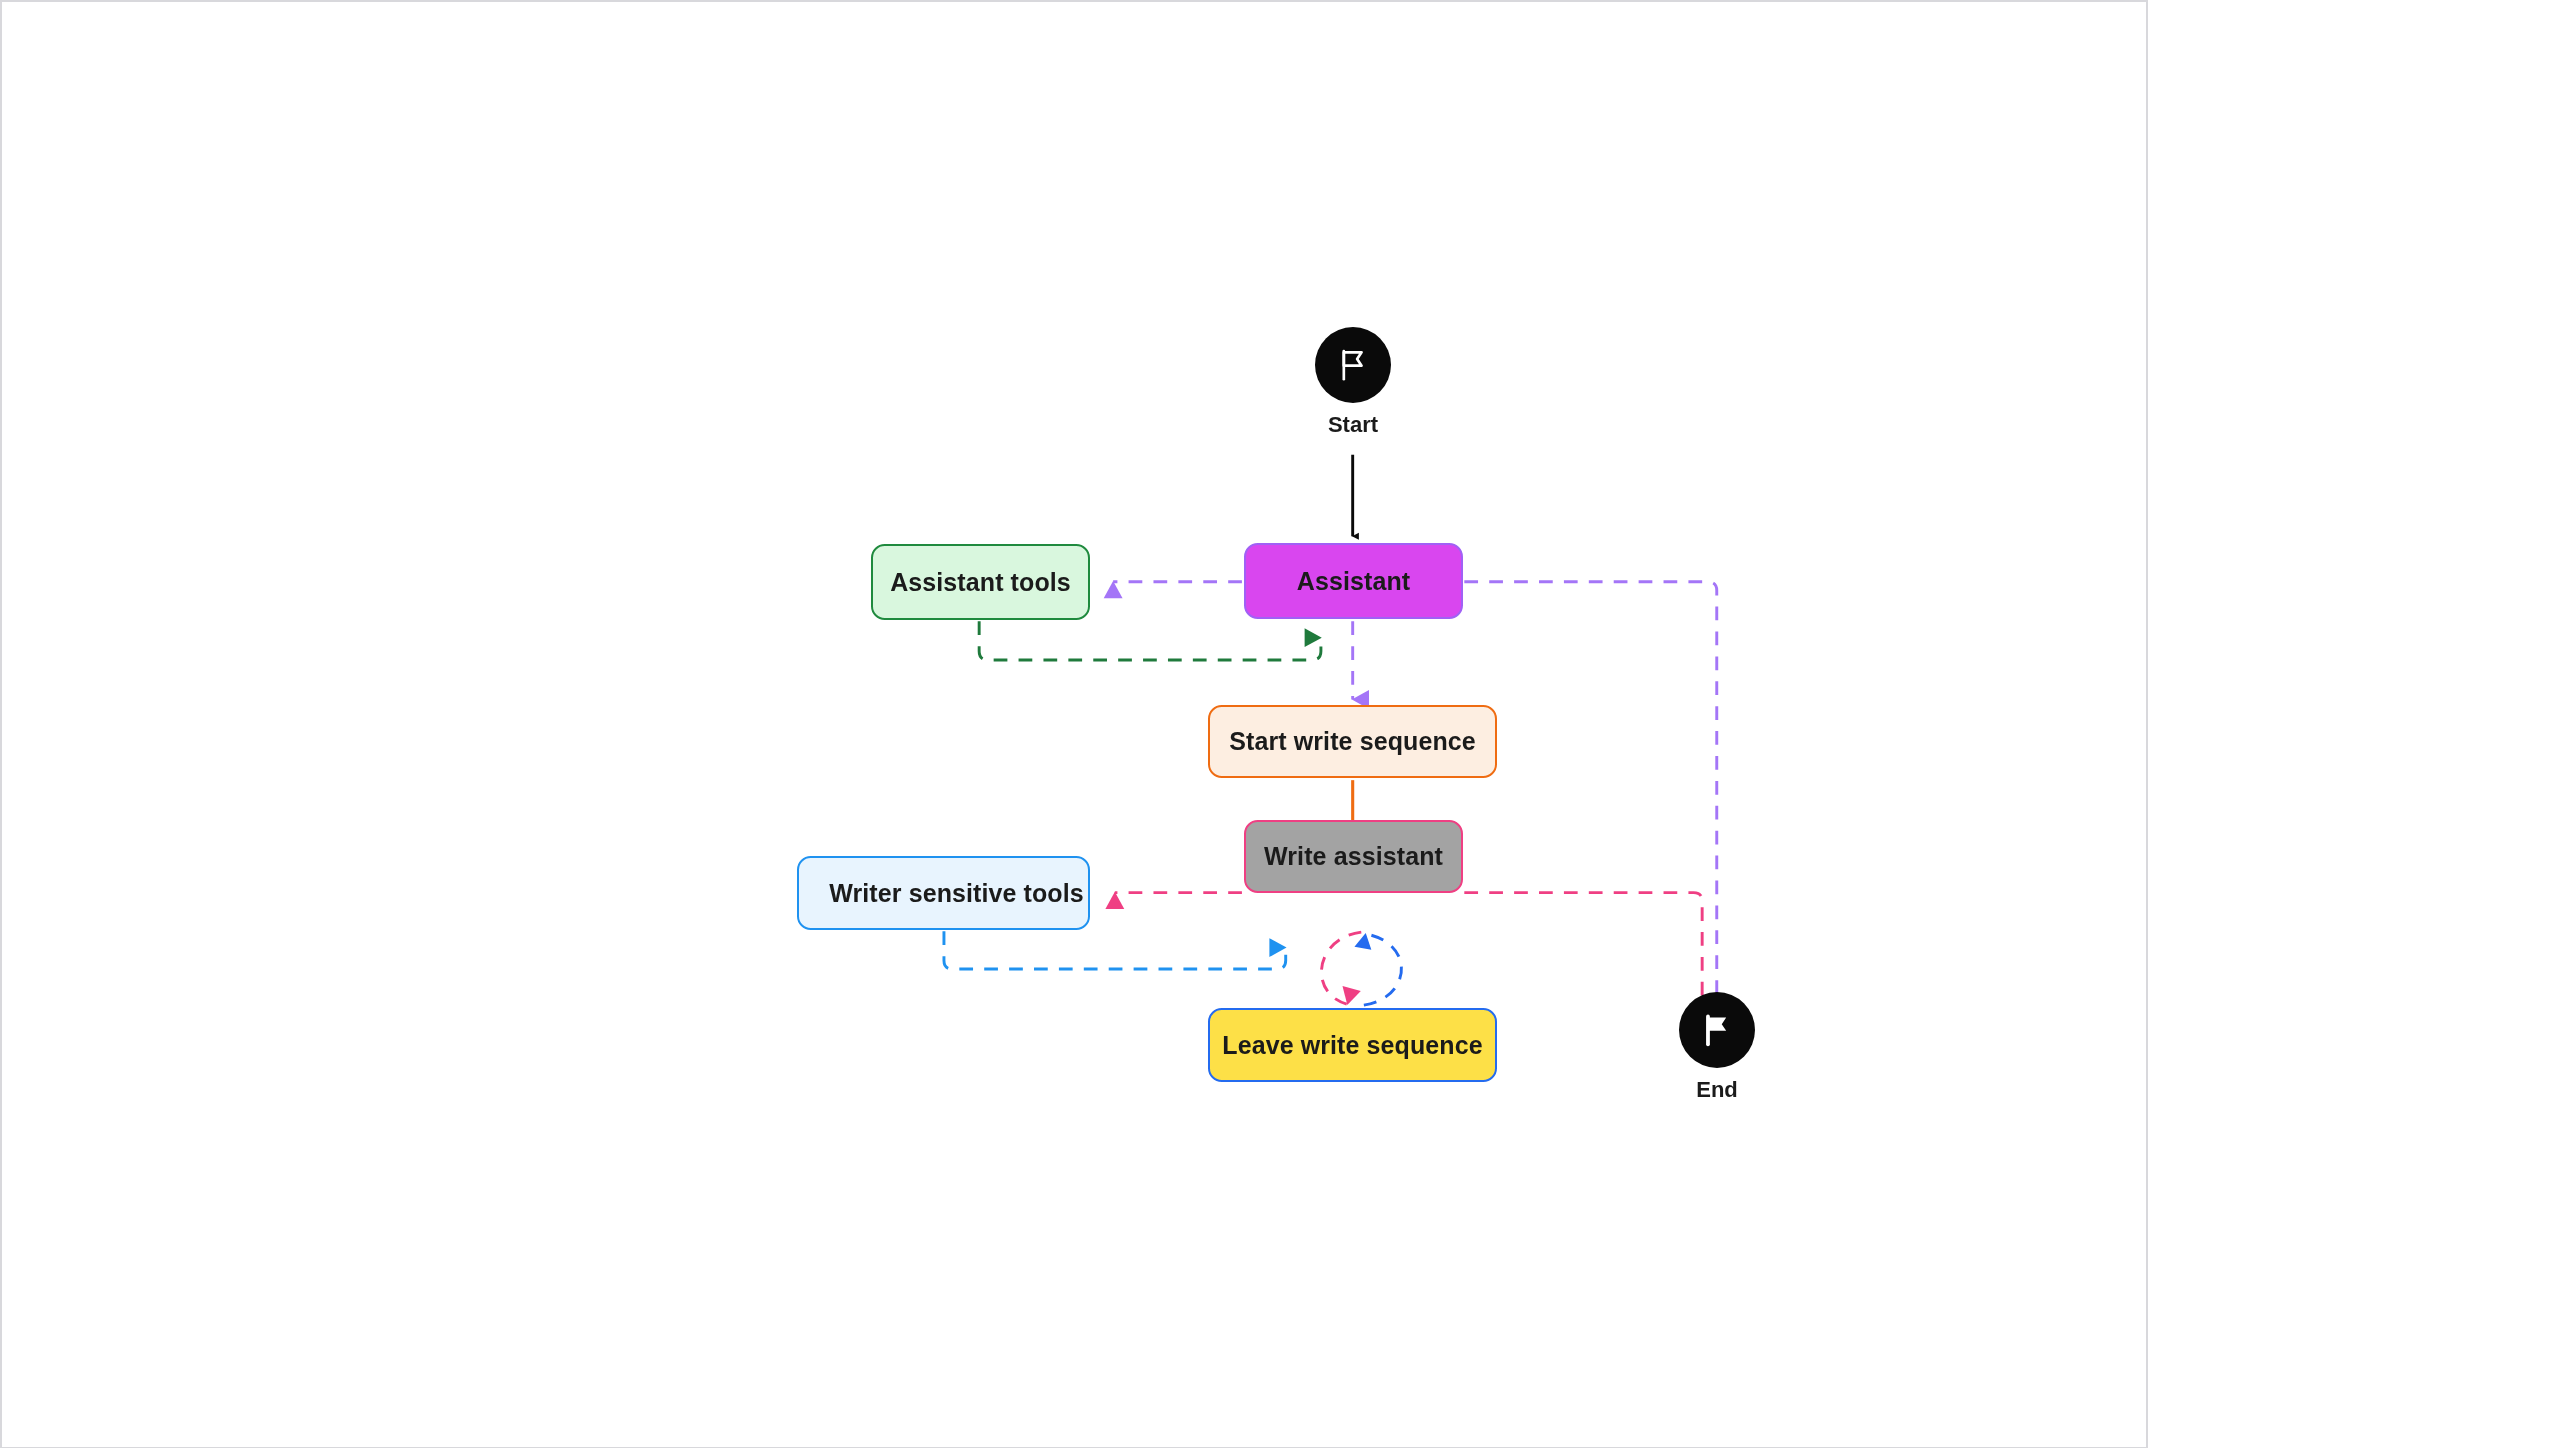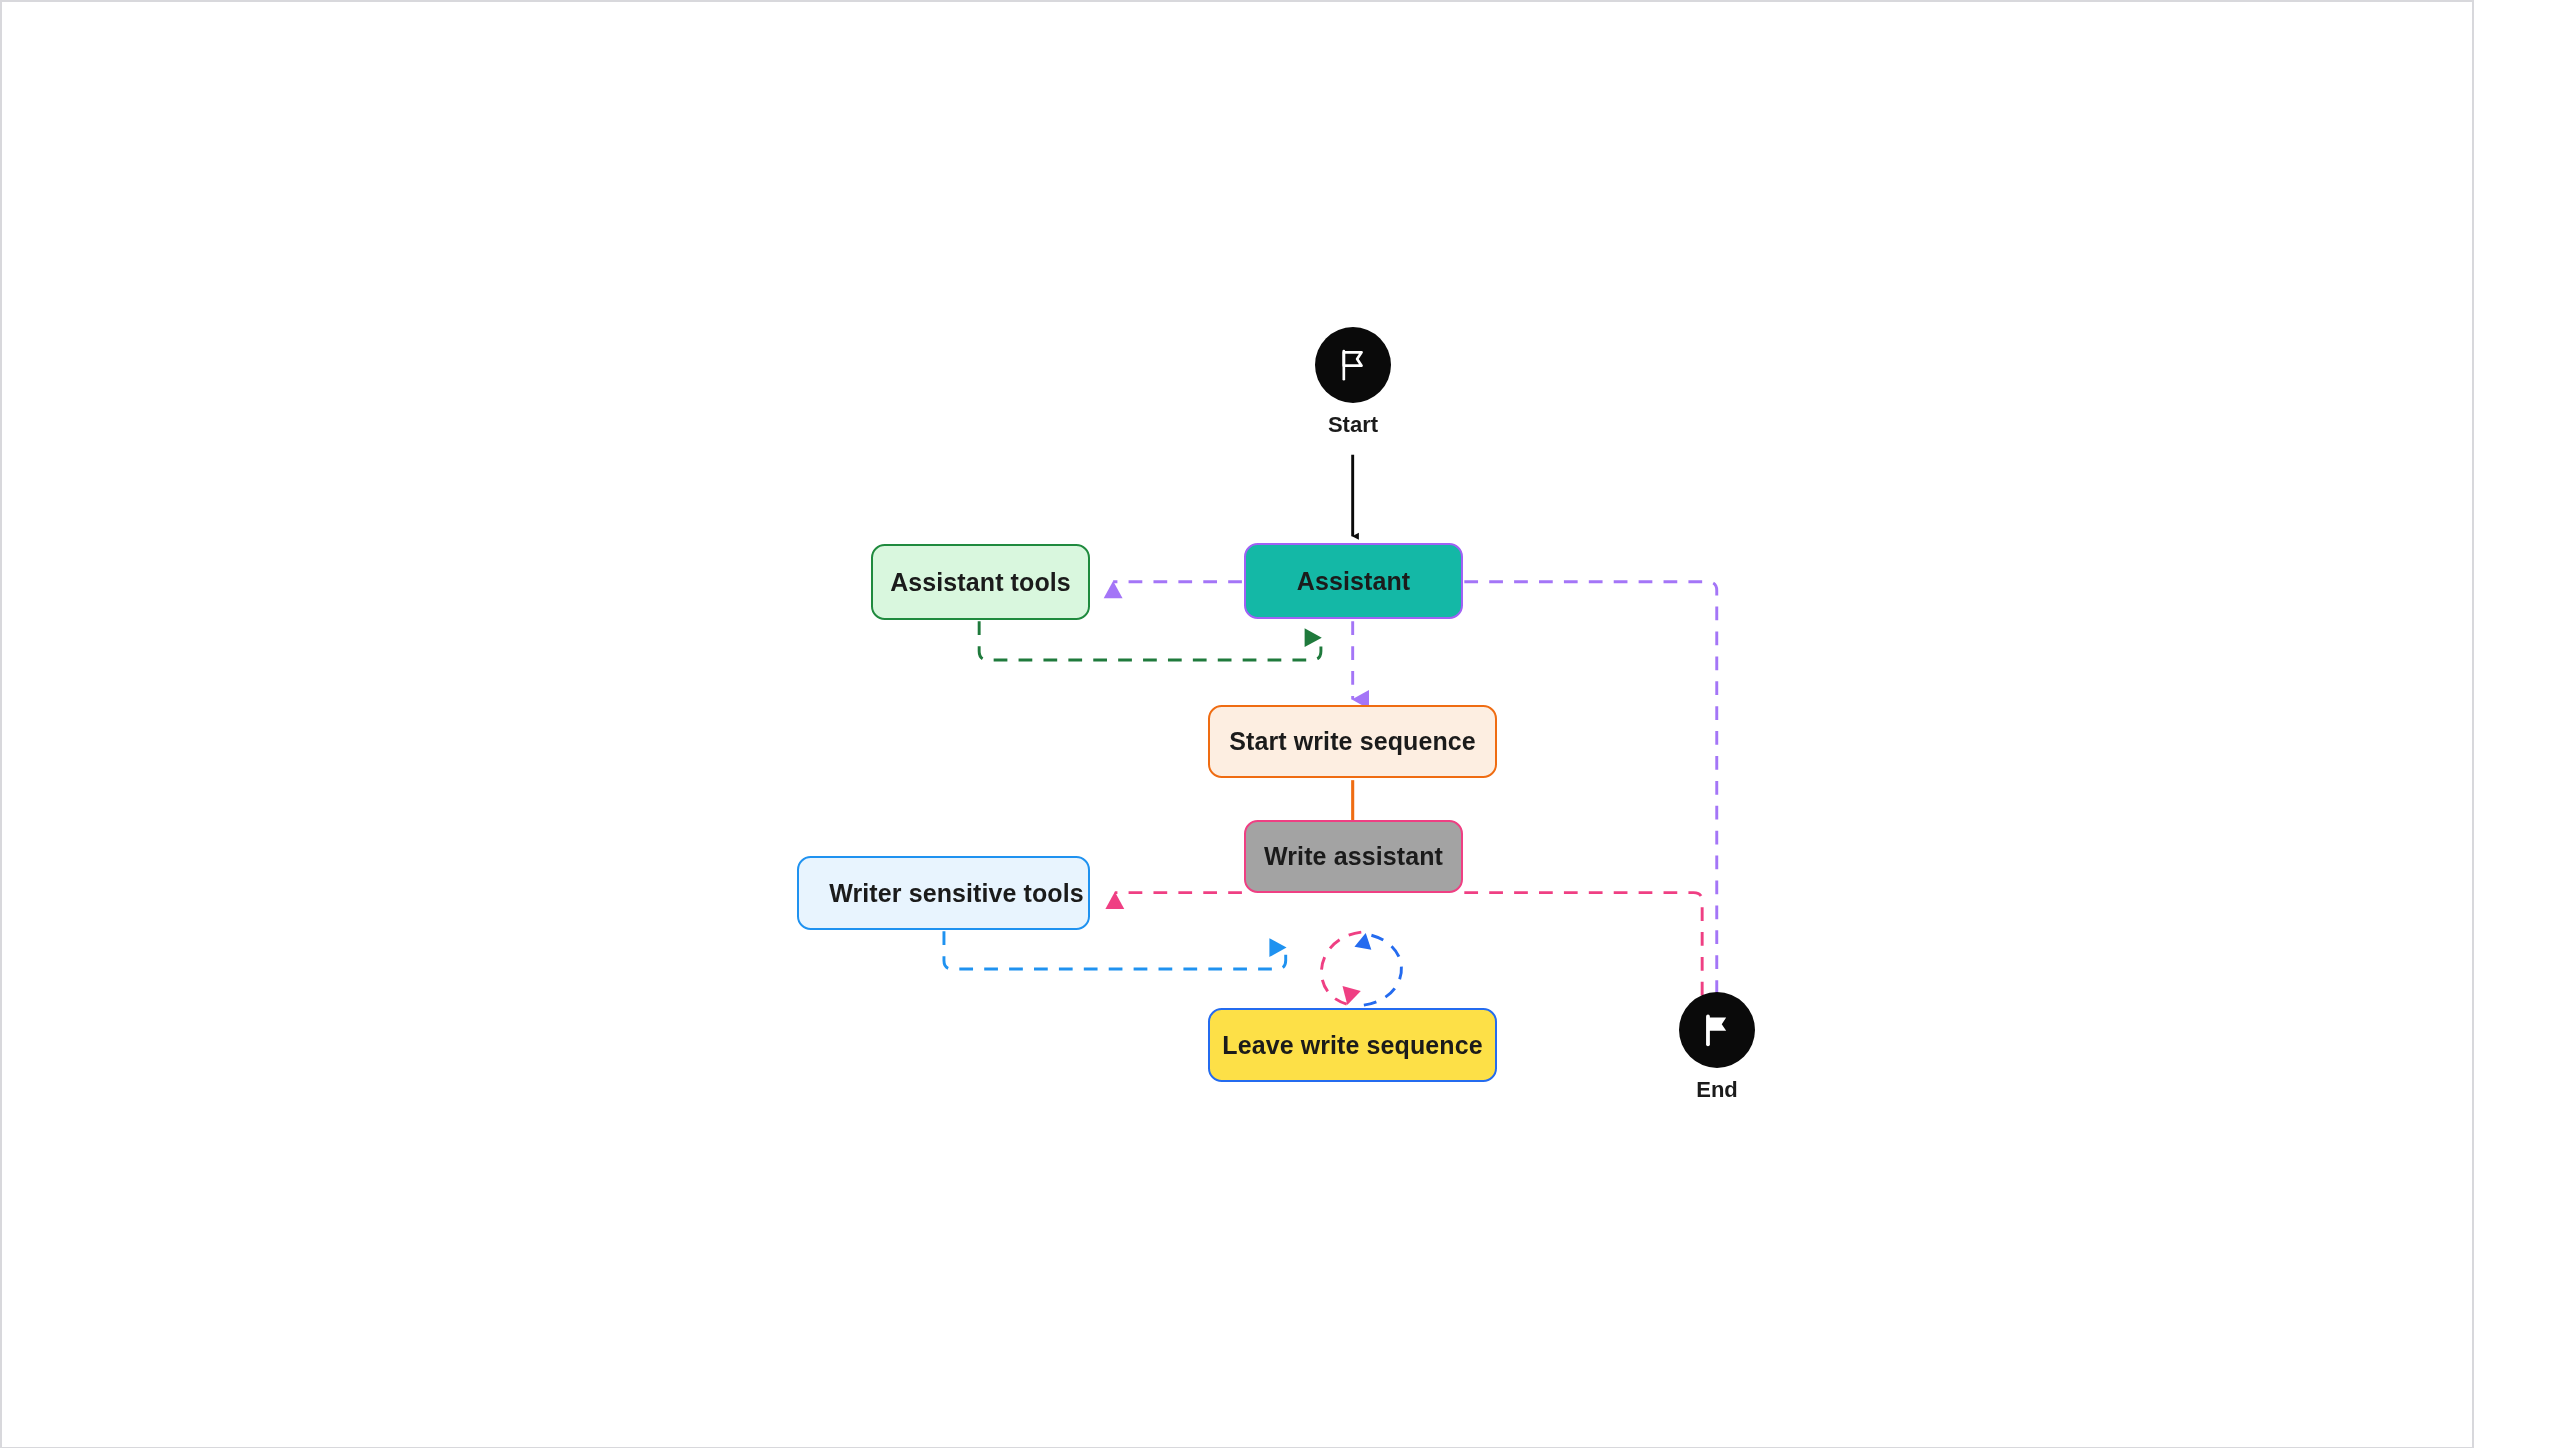--- a/index.html
+++ b/index.html
@@ -10,21 +10,21 @@
   }
   body {
     width: 2576px;
     height: 1449px;
     font-family: "Liberation Sans", sans-serif;
     overflow: hidden;
   }
   #canvas {
     position: absolute;
     left: 0; top: 0;
-    width: 2474px;
+    width: 2148px;
     height: 1449px;
     background: #ffffff;
     border: 2.6px solid #d8d8dc;
     box-sizing: border-box;
     text-decoration: underline;
   }
   #graph-svg {
     position: absolute;
     left: 0; top: 0;
     width: 2576px;
@@ -140,21 +140,21 @@
     </div>
     <div class="terminal-label">End</div>
   </div>
 
   <div class="node" style="left:869px; top:542px; width:219px; height:76px;
               background:#d9f7de; border:2.6px solid #1f8a3e;">
     <span>Assistant tools</span>
   </div>
 
   <div class="node" style="left:1242px; top:541px; width:219px; height:76px;
-              background:#14b8a6; border:2.6px solid #a061f5;">
+              background:#d946ef; border:2.6px solid #a061f5;">
     <span>Assistant</span>
   </div>
 
   <div class="node" style="left:1206px; top:703px; width:289px; height:73px;
               background:#fdeee1; border:2.6px solid #ef6c12;">
     <span>Start write sequence</span>
   </div>
 
   <div class="node" style="left:795px; top:854px; width:293px; height:74px;
               background:#e8f4fe; border:2.6px solid #1f92f0;padding-left:26px;">

